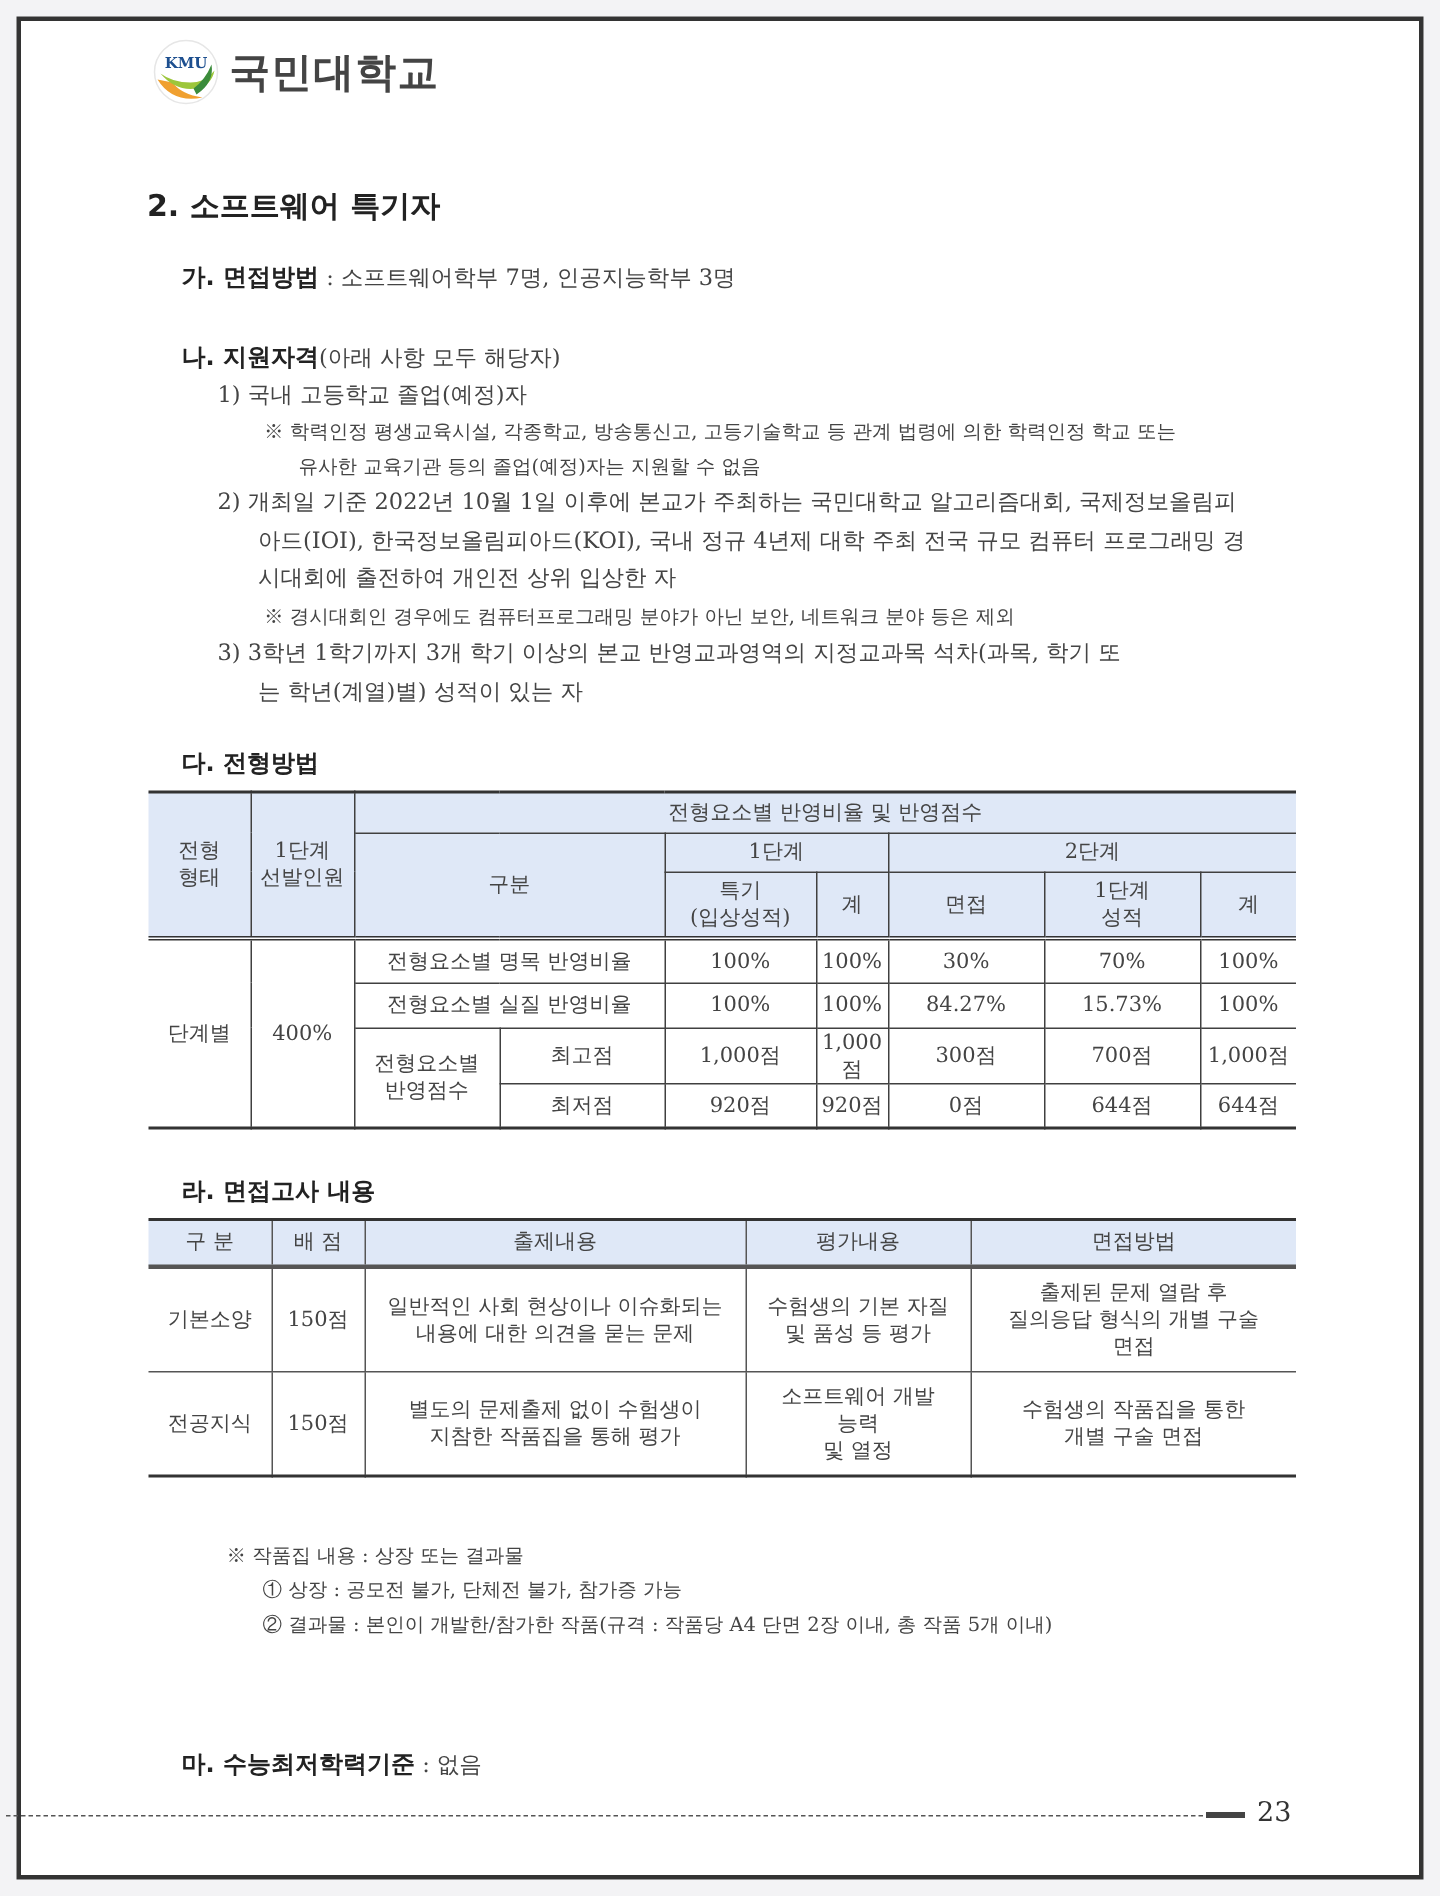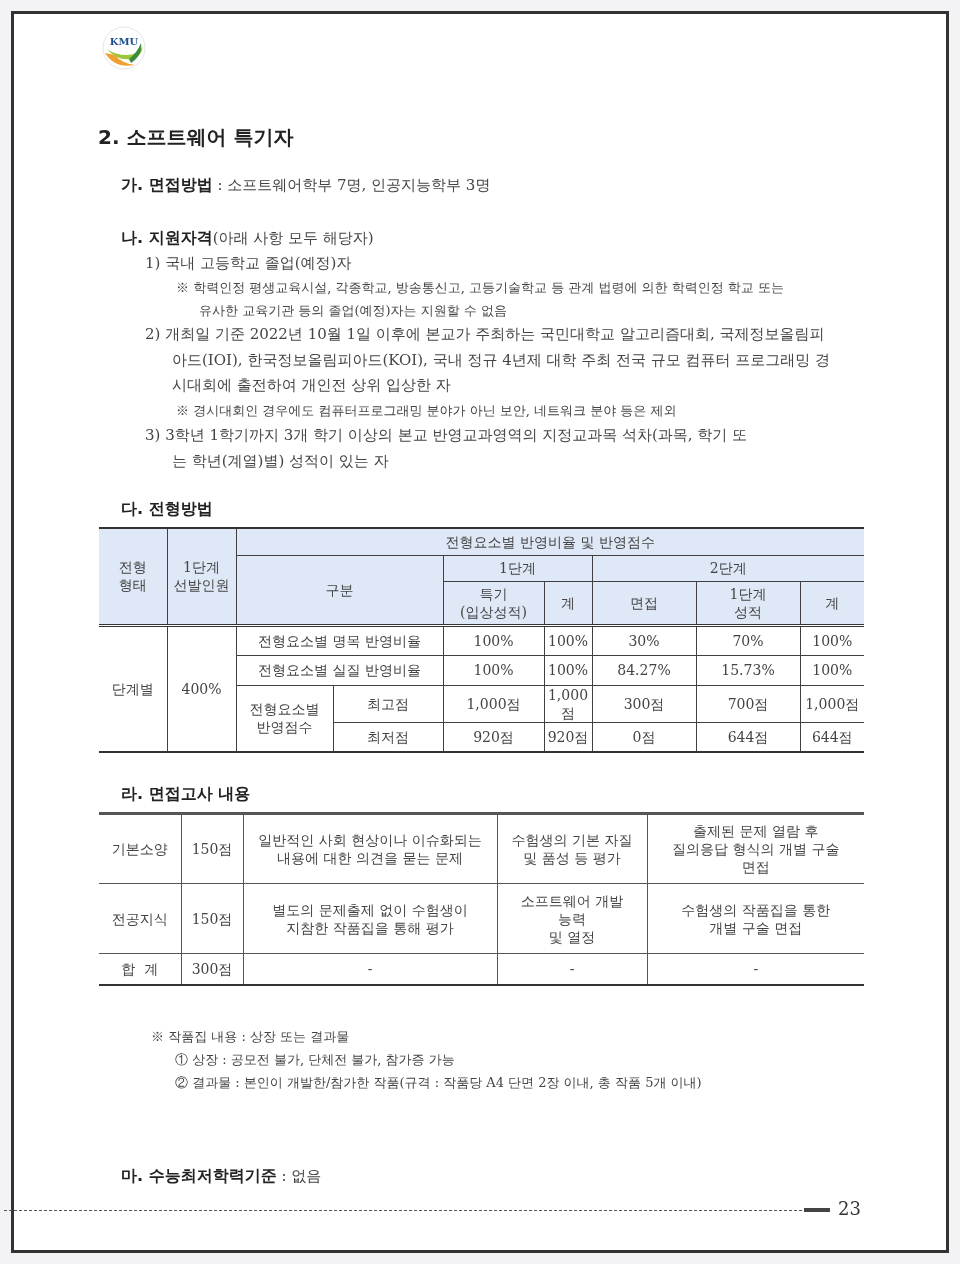--- a/index.html
+++ b/index.html
@@ -50,20 +50,21 @@
 <div class="logo">
   <div class="logo-emblem">
     <svg width="46" height="46" viewBox="0 0 46 46">
       <circle cx="23" cy="23" r="21" fill="#fff" stroke="#e6e6e6" stroke-width="1"></circle>
       <path d="M4 28 Q14 44 34 40 Q20 38 14 30 Z" fill="#f0a030"></path>
       <path d="M6 24 Q16 36 30 34 Q40 32 42 22 Q36 30 26 30 Q14 30 6 24 Z" fill="#9cc63a"></path>
       <path d="M30 38 Q42 30 40 18 Q36 28 28 34 Z" fill="#3b8c3b"></path>
       <text x="23" y="20" text-anchor="middle" font-family="DejaVu Serif, serif" font-size="10" font-weight="bold" fill="#1d4f8f">KMU</text>
     </svg>
   </div>
+  <span class="logo-text">국민대학교</span>
 </div>
 
 <div class="abs bold h1" style="left:98px; top:124px;">2. 소프트웨어 특기자</div>
 
 <div class="abs" style="left:121px; top:175px;">
   <span class="bold h2">가. 면접방법</span><span class="body-text"> : 소프트웨어학부 7명, 인공지능학부 3명</span>
 </div>
 
 <div class="abs" style="left:121px; top:228px;">
   <span class="bold h2">나. 지원자격</span><span class="body-text">(아래 사항 모두 해당자)</span>
@@ -157,20 +158,27 @@
 
 <table id="t2">
   <colgroup>
     <col style="width:82px">
       <col style="width:62px">
       <col style="width:254px">
       <col style="width:150px">
       <col style="width:217px">
   </colgroup>
   <tbody>
+      <tr style="height:31px">
+    <th class="hd">구 분</th>
+    <th class="hd">배 점</th>
+    <th class="hd">출제내용</th>
+    <th class="hd">평가내용</th>
+    <th class="hd">면접방법</th>
+  </tr>
   <tr class="sep" style="height:70px">
     <td>기본소양</td>
     <td>150점</td>
     <td style="white-space:pre-line">일반적인 사회 현상이나 이슈화되는
 내용에 대한 의견을 묻는 문제</td>
     <td style="white-space:pre-line">수험생의 기본 자질
 및 품성 등 평가</td>
     <td style="white-space:pre-line">출제된 문제 열람 후
 질의응답 형식의 개별 구술
 면접</td>
@@ -179,27 +187,20 @@
     <td>전공지식</td>
     <td>150점</td>
     <td style="white-space:pre-line">별도의 문제출제 없이 수험생이
 지참한 작품집을 통해 평가</td>
     <td style="white-space:pre-line">소프트웨어 개발
 능력
 및 열정</td>
     <td style="white-space:pre-line">수험생의 작품집을 통한
 개별 구술 면접</td>
   </tr>
-  <tr style="height:31px">
-    <td style="white-space:pre">합  계</td>
-    <td>300점</td>
-    <td>-</td>
-    <td>-</td>
-    <td>-</td>
-  </tr>
 </tbody>
   </table>
 
 <div class="abs small-text" style="left:151px; top:1028px;">※  작품집 내용 : 상장 또는 결과물</div>
 <div class="abs small-text" style="left:175px; top:1051px;">① 상장 : 공모전 불가, 단체전 불가, 참가증 가능</div>
 <div class="abs small-text" style="left:175px; top:1074px;">② 결과물 : 본인이 개발한/참가한 작품(규격 : 작품당 A4 단면 2장 이내, 총 작품 5개 이내)</div>
 
 <div class="abs" style="left:121px; top:1166px;text-align:right;">
   <span class="bold h2">마. 수능최저학력기준</span><span class="body-text"> : 없음</span>
 </div>

